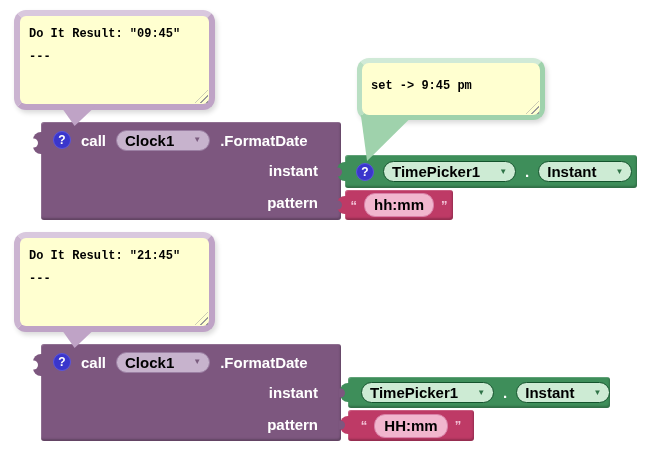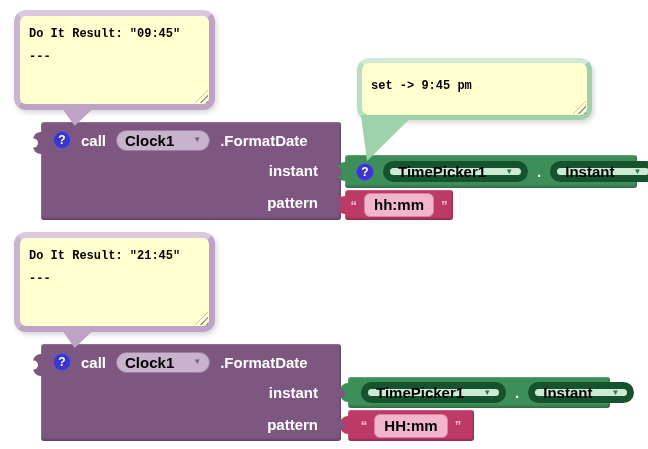--- a/index.html
+++ b/index.html
@@ -68,49 +68,49 @@
     font-size:12px; font-weight:bold; display:flex; align-items:center;
     justify-content:center; flex:0 0 auto; cursor:pointer;
   }
   .kw { color:#fff; font-weight:bold; font-size:15px; white-space:nowrap; }
   .dd {
     display:flex; align-items:center; gap:19px; border-radius:12px;
     padding:0 8px; height:21px; box-sizing:border-box; font-size:15px;
     font-weight:bold; color:#000; white-space:nowrap; cursor:pointer;
   }
   .dd.lavender { background:#C7B3CD; border:1px solid #9B7FA3; }
-  .dd.lightgreen { background:#CDEBD4; border:7px solid #14532d; }
+  .dd.lightgreen { background:#CDEBD4; border:1px solid #14532d; }
   .dd .arrow { font-size:8px; line-height:1; }
   .dd.lavender .arrow { color:#7A5C7E; }
   .dd.lightgreen .arrow { color:#2F7347; }
 
   .param-label {
     position:absolute; right:23px; color:#fff; font-weight:bold;
     font-size:15px; text-align:right;
   }
   .vrow { display:flex; align-items:center; height:100%; }
   .quote { color:#F3C5D9; font-size:13px; font-weight:bold; }
   .text-field {
-    background:#F1B6CE; border:1px solid #D981A8; border-radius:6px;
+    background:#F1B6CE; border:1px solid #D981A8; border-radius:11px;
     padding:0 9px; height:22px; line-height:21px; color:#000;
     font-weight:bold; font-size:15px; cursor:text;
   }
 </style>
 </head>
 <body>
 
 <div class="canvas">
 
   <div class="bubble purple" style="left:14px; top:10px; width:201px; height:100px;">
     <div class="bubble-text"><span>Do It Result: "09:45"</span><br><span>---</span></div>
     <div class="resize-handle"></div>
   </div>
   <div class="tail purple" style="left:57px; top:106px; width:44px; height:20px;"></div>
 
-  <div class="bubble green" style="left:357px; top:58px; width:235px; height:62px;">
+  <div class="bubble green" style="left:357px; top:58px; width:188px; height:62px;">
     <div class="bubble-text" style="padding-top:12px;">set -&gt; 9:45 pm</div>
     <div class="resize-handle"></div>
   </div>
   <div class="tail green" style="left:359px; top:115px; width:62px; height:46px;"></div>
 
   <div class="block purple-block" style="left:41px; top:122px; width:300px; height:98px;">
     <div class="plug on-white" style="top:10px; height:22px;"></div>
     <div class="row1">
       <div class="help-icon">?</div>
       <span class="kw">call</span>

